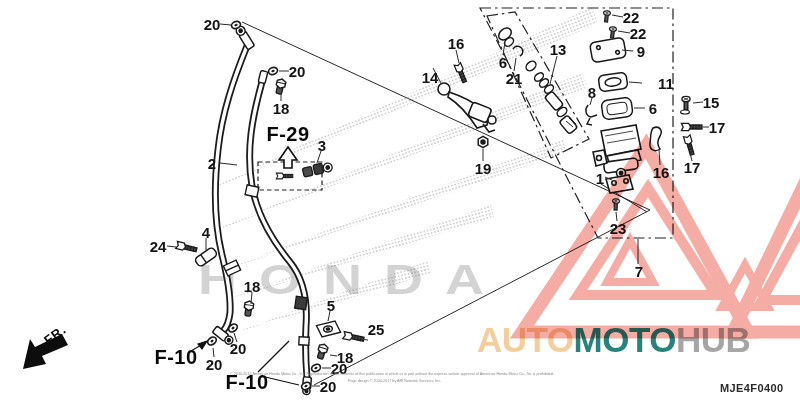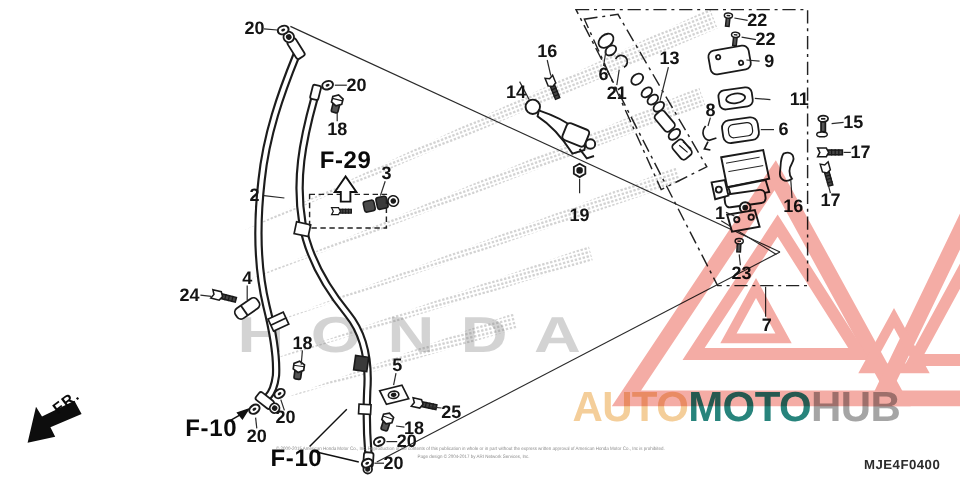--- a/index.html
+++ b/index.html
@@ -307,27 +307,27 @@
       <span class="part-label" style="left: 297px; top: 71px;">20</span>
       <span class="part-label" style="left: 281px; top: 108px;">18</span>
       <span class="part-label" style="left: 322px; top: 145px;">3</span>
       <span class="part-label" style="left: 212px; top: 163px;">2</span>
       <span class="part-label" style="left: 158px; top: 246px;">24</span>
       <span class="part-label" style="left: 206px; top: 232px;">4</span>
       <span class="part-label" style="left: 252px; top: 286px;">18</span>
       <span class="part-label" style="left: 238px; top: 348px;">20</span>
       <span class="part-label" style="left: 214px; top: 364px;">20</span>
       <span class="part-label" style="left: 331px; top: 305px;">5</span>
-      <span class="part-label" style="left: 376px; top: 344px; text-align: center;">25</span>
+      <span class="part-label" style="left: 376px; top: 329px; text-align: center;">25</span>
       <span class="part-label" style="left: 345px; top: 357px;">18</span>
       <span class="part-label" style="left: 339px; top: 368px;">20</span>
       <span class="part-label" style="left: 328px; top: 386px;">20</span>
       <span class="part-label" style="left: 430px; top: 61px; margin-top: 16px;">14</span>
       <span class="part-label" style="left: 456px; top: 43px;">16</span>
-      <span class="part-label" style="left: 483px; top: 180px;">19</span>
+      <span class="part-label" style="left: 483px; top: 168px;">19</span>
       <span class="part-label" style="left: 503px; top: 62px;">6</span>
       <span class="part-label" style="left: 514px; top: 78px;">21</span>
       <span class="part-label" style="left: 558px; top: 49px;">13</span>
       <span class="part-label" style="left: 631px; top: 17px;">22</span>
       <span class="part-label" style="left: 638px; top: 33px;">22</span>
       <span class="part-label" style="left: 641px; top: 51px;">9</span>
       <span class="part-label" style="left: 666px; top: 83px;">11</span>
       <span class="part-label" style="left: 592px; top: 92px;">8</span>
       <span class="part-label" style="left: 653px; top: 108px;">6</span>
       <span class="part-label" style="left: 711px; top: 102px;">15</span>

